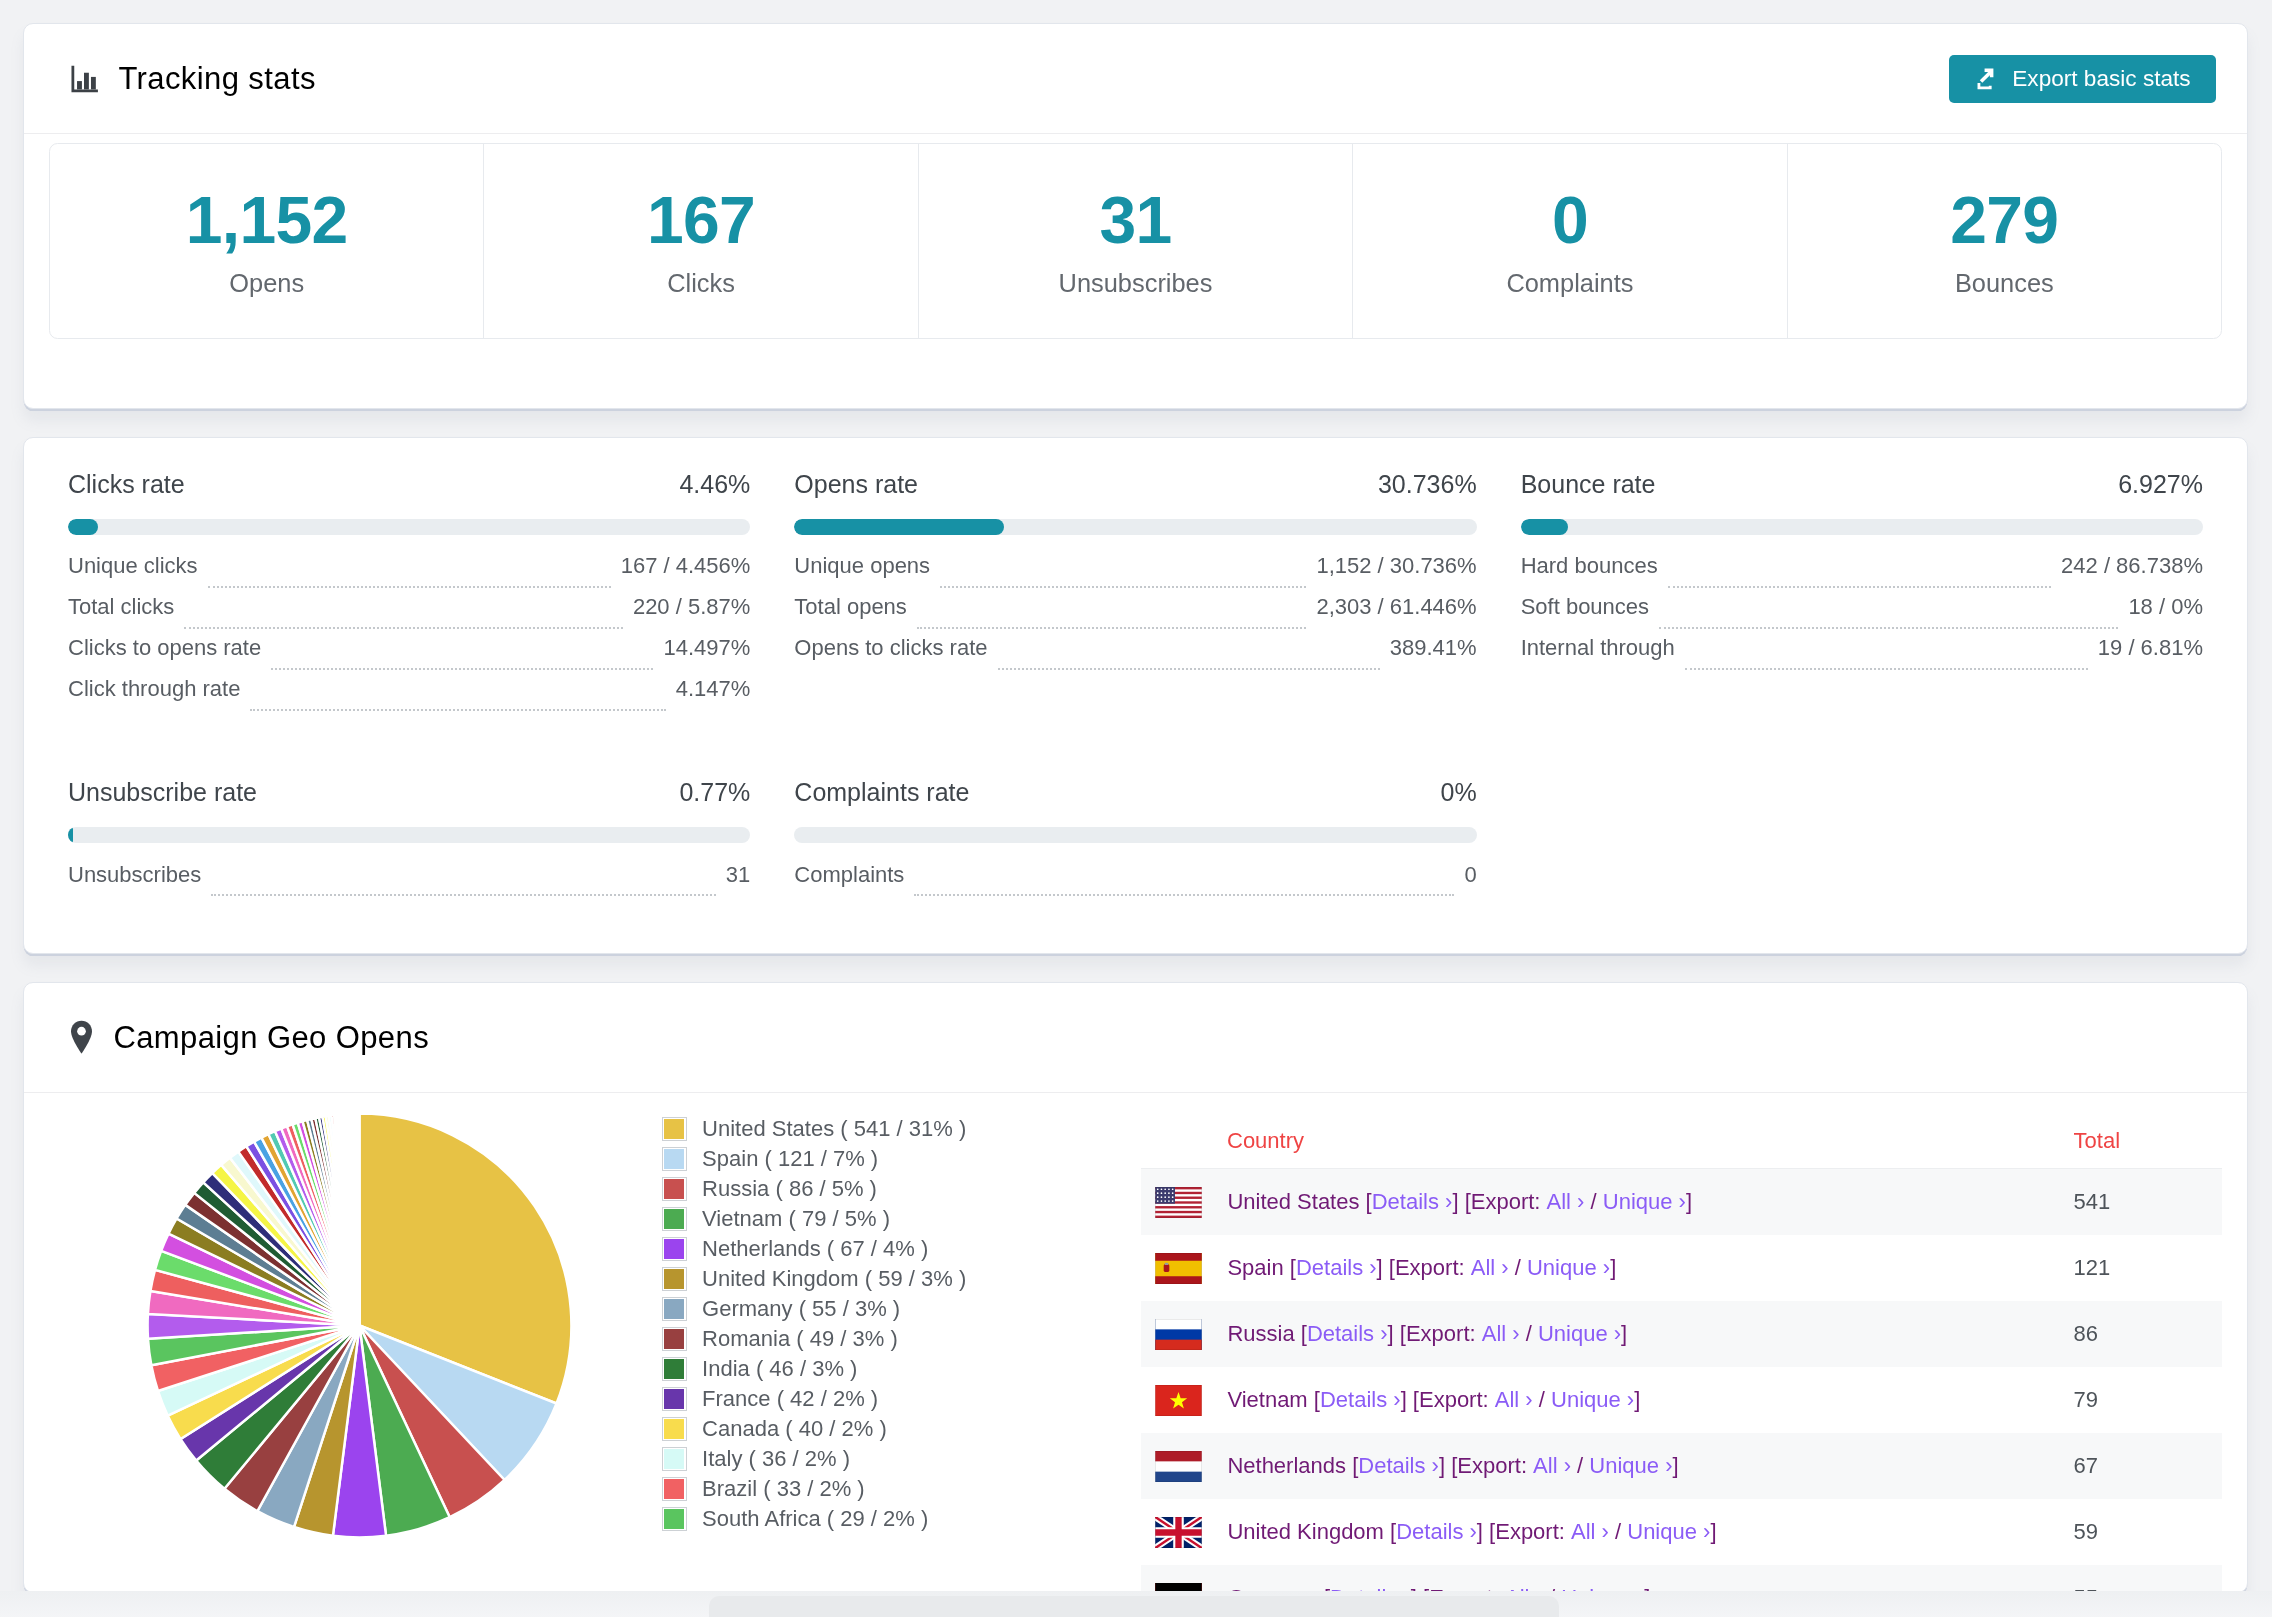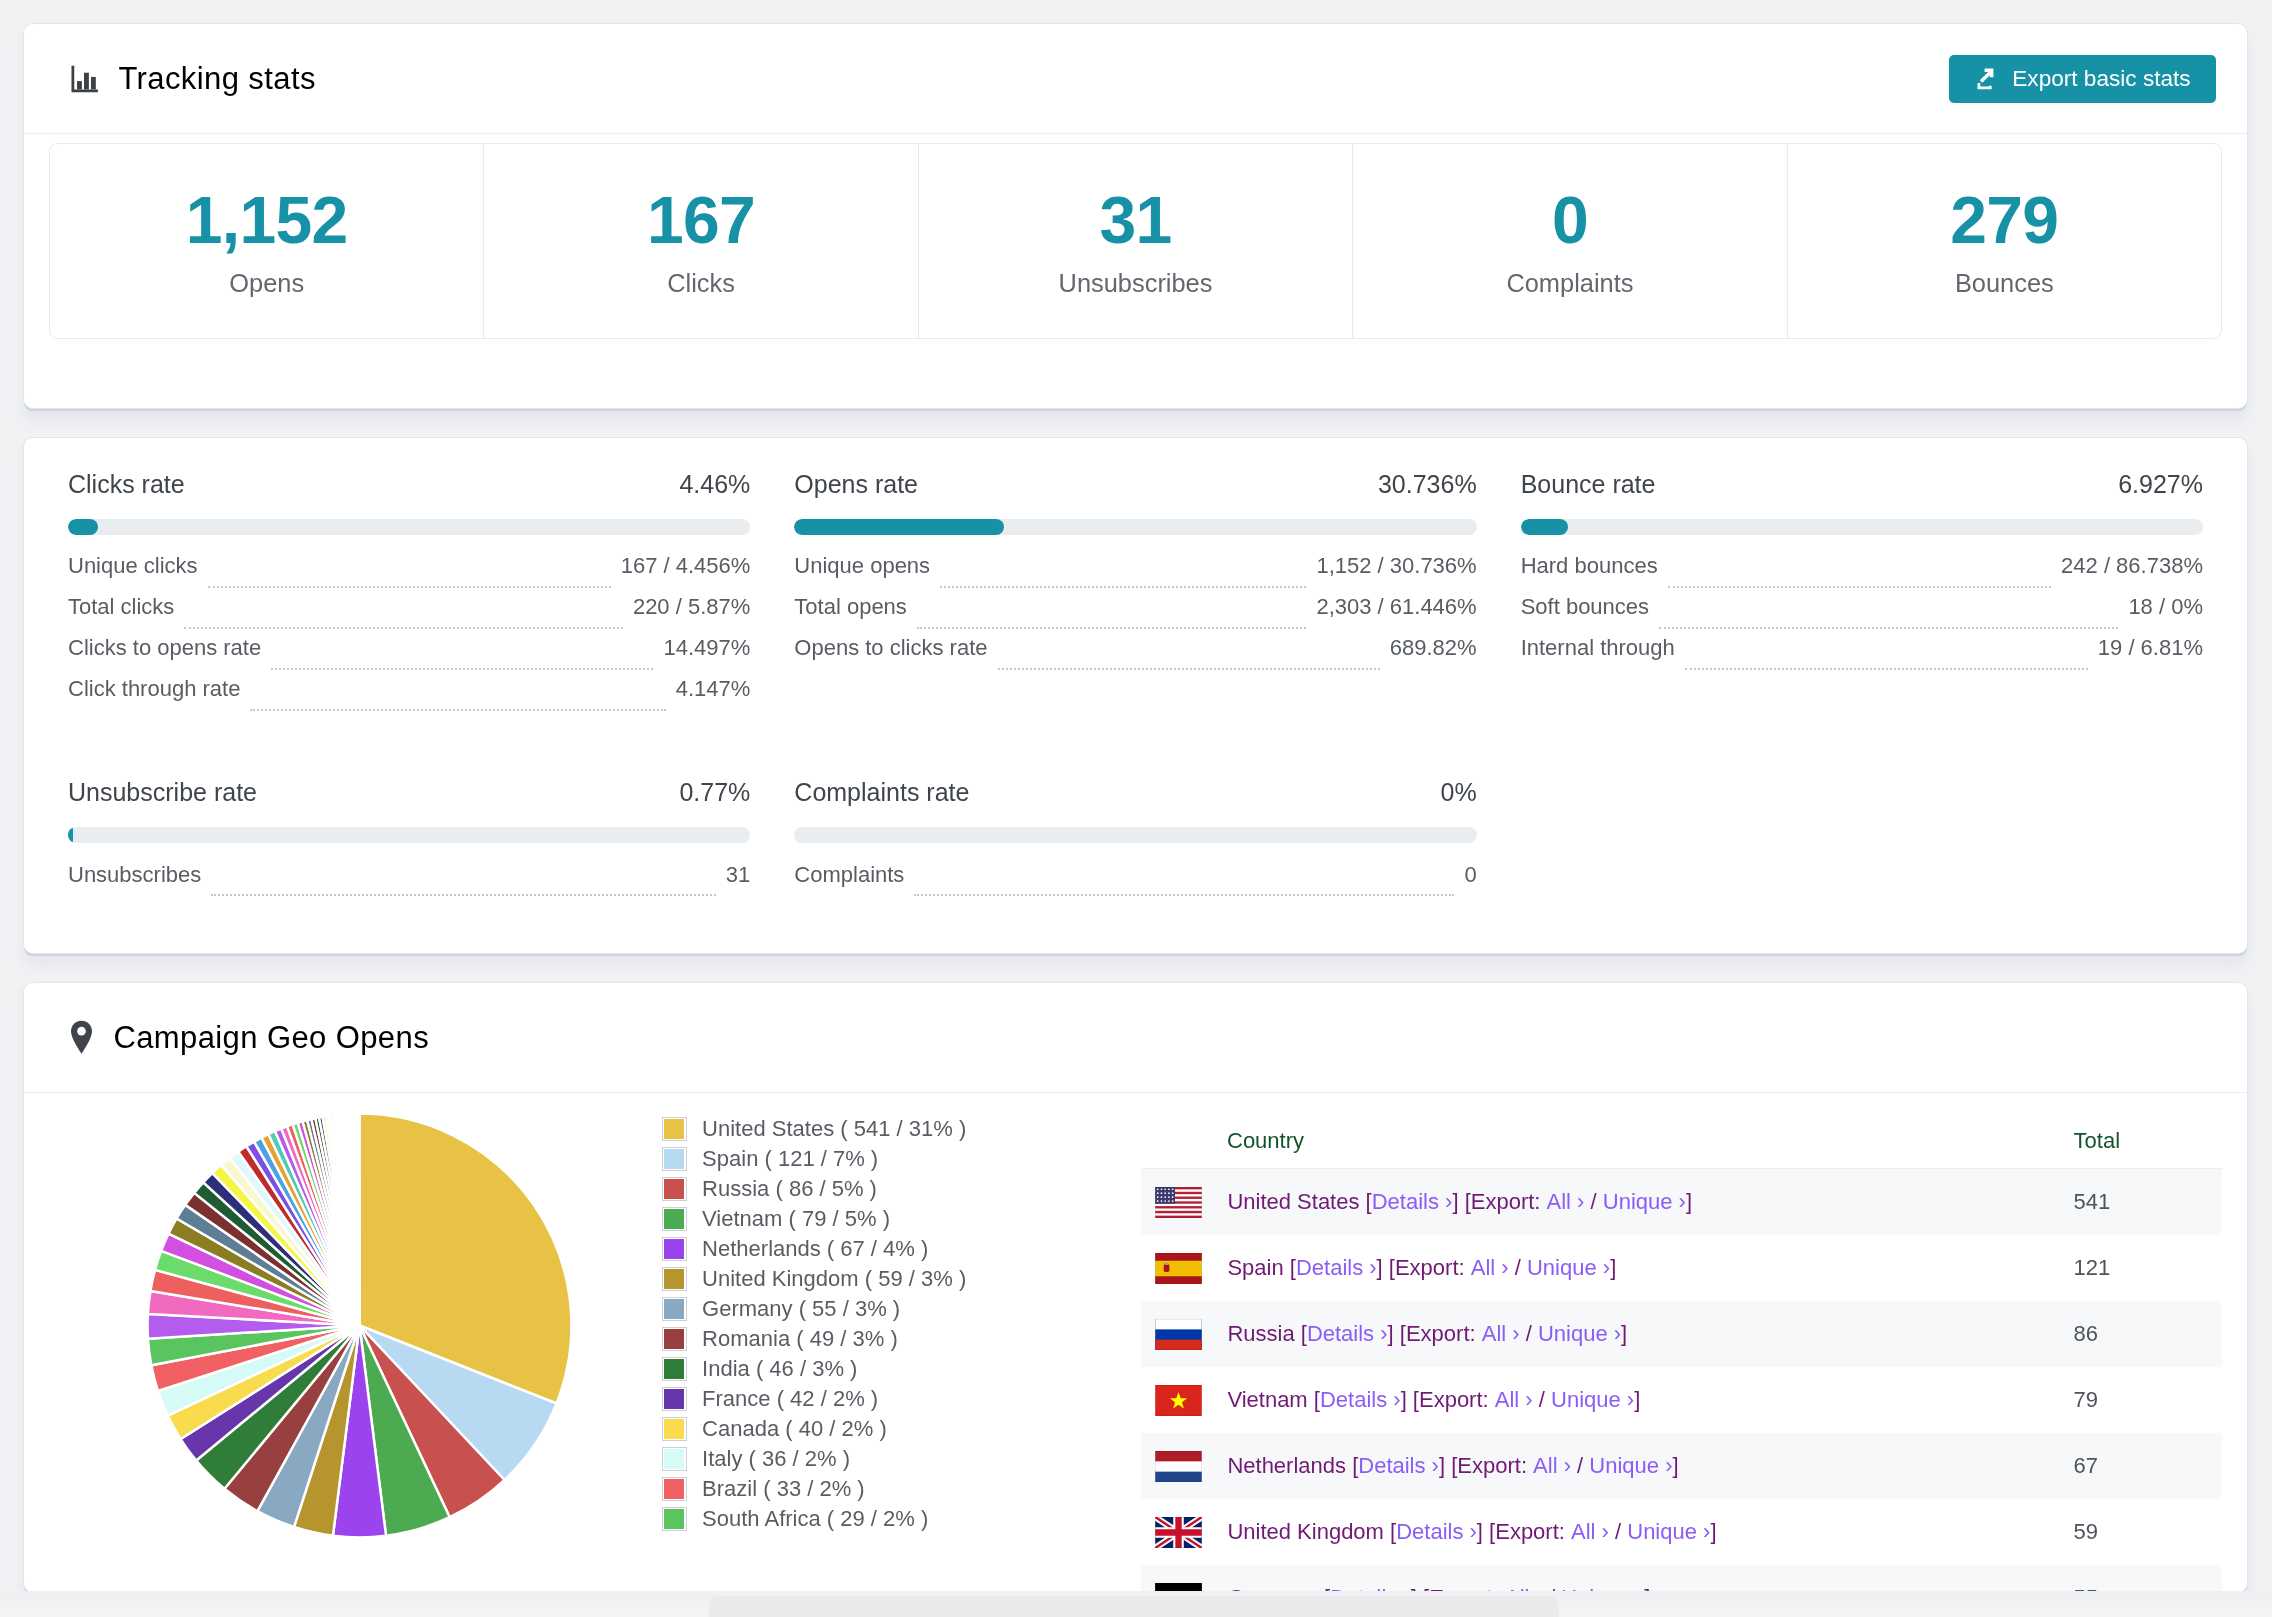--- a/index.html
+++ b/index.html
@@ -50,21 +50,21 @@
 
   
   .geo-body{display:flex;align-items:flex-start}
   .pie-wrap{flex:none;margin:10px 0 0 113px;width:445px;height:445px}
   .legend{flex:none;list-style:none;margin:21px 0 0 80px;padding:0;width:462px}
   .legend li{display:flex;align-items:center;height:30px;font-size:22px;color:#585d63;white-space:nowrap}
   .swatch{flex:none;width:22.6px;height:22.6px;border:1.4px solid #cdd1d5;background:#fff;margin-right:15.5px;display:flex;box-sizing:content-box}
   .swatch i{flex:1;margin:1.4px}
 
   .geo-table{flex:1;margin:20px 25.4px 0 17px}
-  .t-head{display:flex;align-items:center;height:55px;font-size:22px;color:#14532d;border-bottom:1.4px solid #eceef0}
+  .t-head{display:flex;align-items:center;height:55px;font-size:22px;color:#ef4444;border-bottom:1.4px solid #eceef0}
   .t-head .c-country{padding-left:86px}
   .t-row{display:flex;align-items:center;height:66px;font-size:22px;color:#4e545a;white-space:nowrap}
   #geo-rows .t-row:nth-child(odd){background:#f7f8f9}
   .c-country{flex:1;display:flex;align-items:center;min-width:0}
   .c-total{flex:none;width:148px}
   .flag{flex:none;margin-left:14px;width:47px;height:31px}
   .flag svg{display:block}
   .c-name{margin-left:25.4px}
   .dark{color:#701a75}
   .lnk{color:#8b5cf6;text-decoration:none;cursor:pointer}
@@ -166,21 +166,21 @@
             <span>1,152 / 30.736%</span>
           </div>
           <div class="rate-row">
             <span>Total opens</span>
             <span class="leader"></span>
             <span>2,303 / 61.446%</span>
           </div>
           <div class="rate-row">
             <span>Opens to clicks rate</span>
             <span class="leader"></span>
-            <span>689.82%</span>
+            <span>389.41%</span>
           </div>
         </div>
       </div>
       <div>
         <div class="rate-head">
           <span>Bounce rate</span>
           <span>6.927%</span>
         </div>
         <div class="rate-bar">
           <div class="rate-fill" style="width: 6.927%;"></div>

